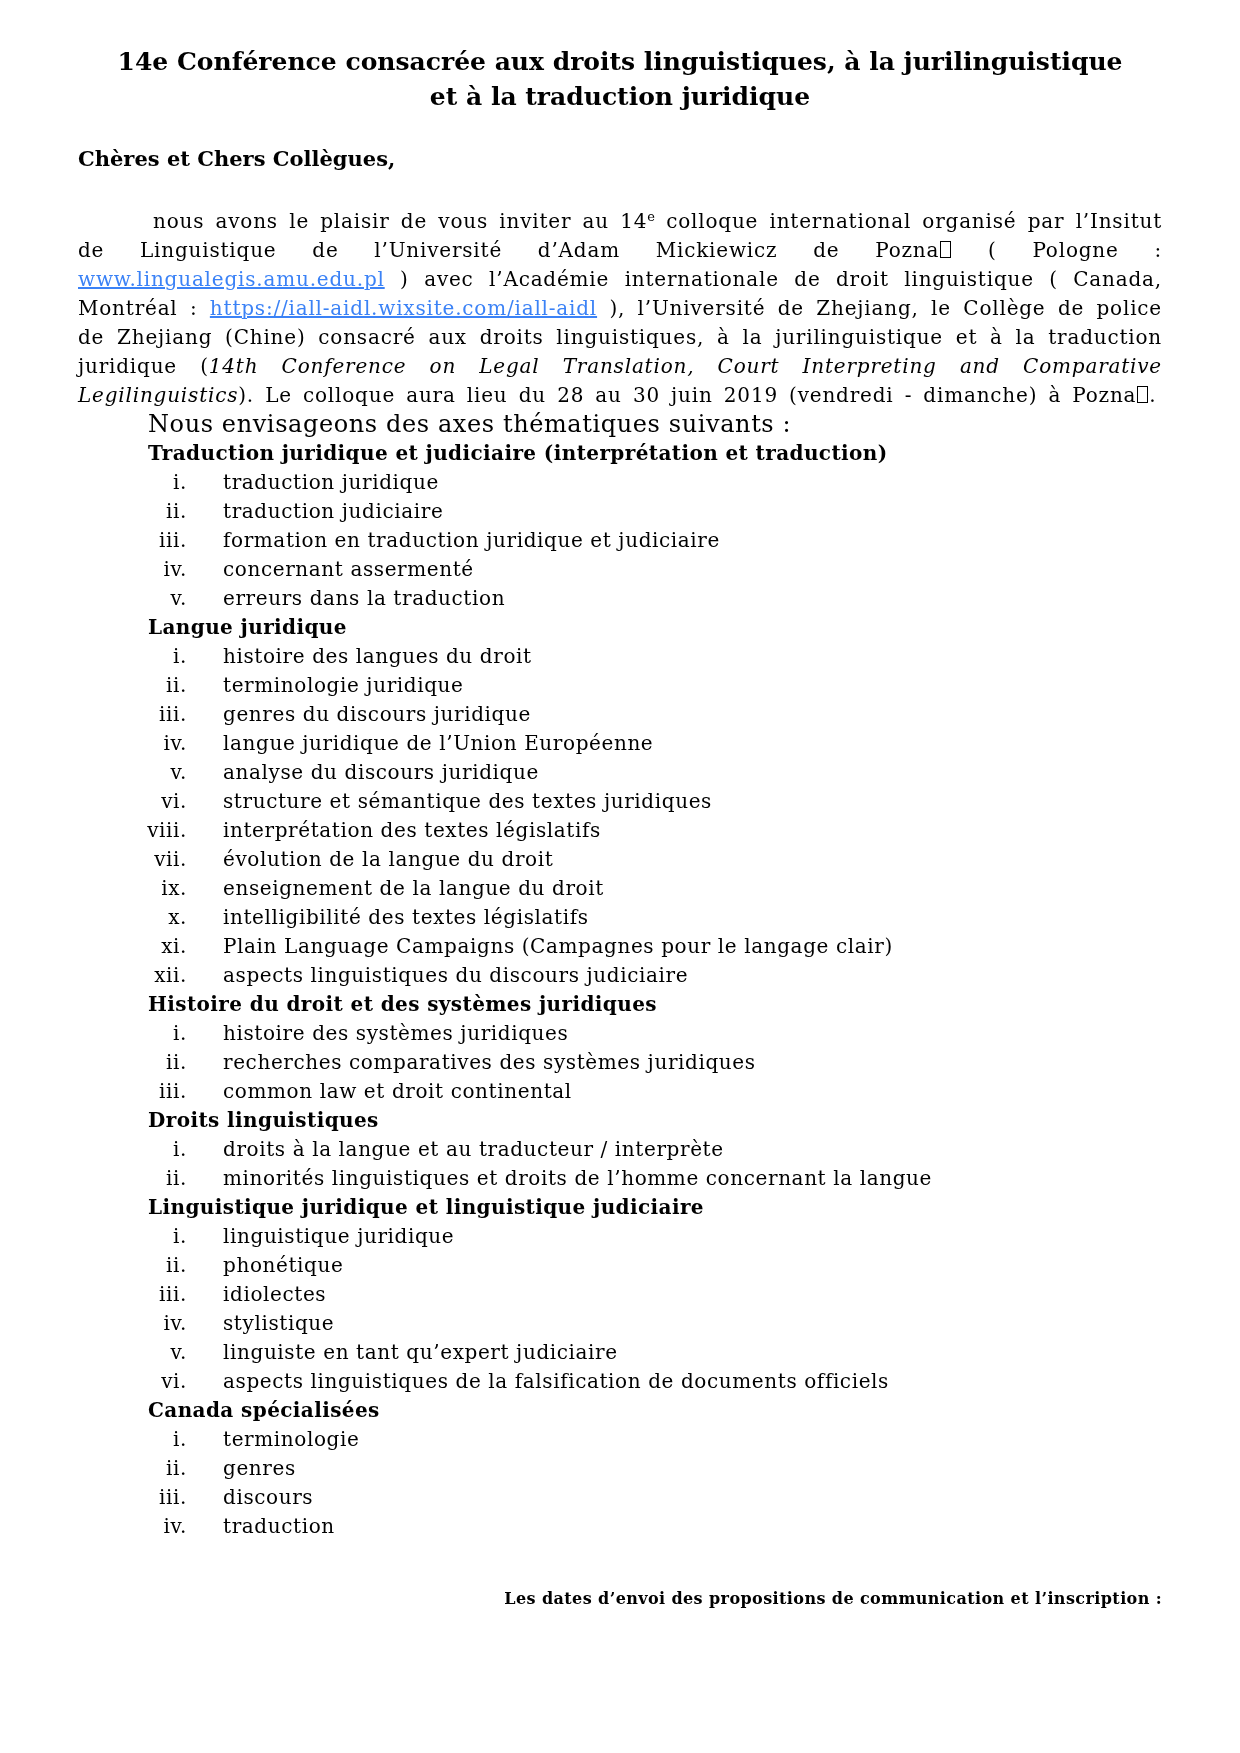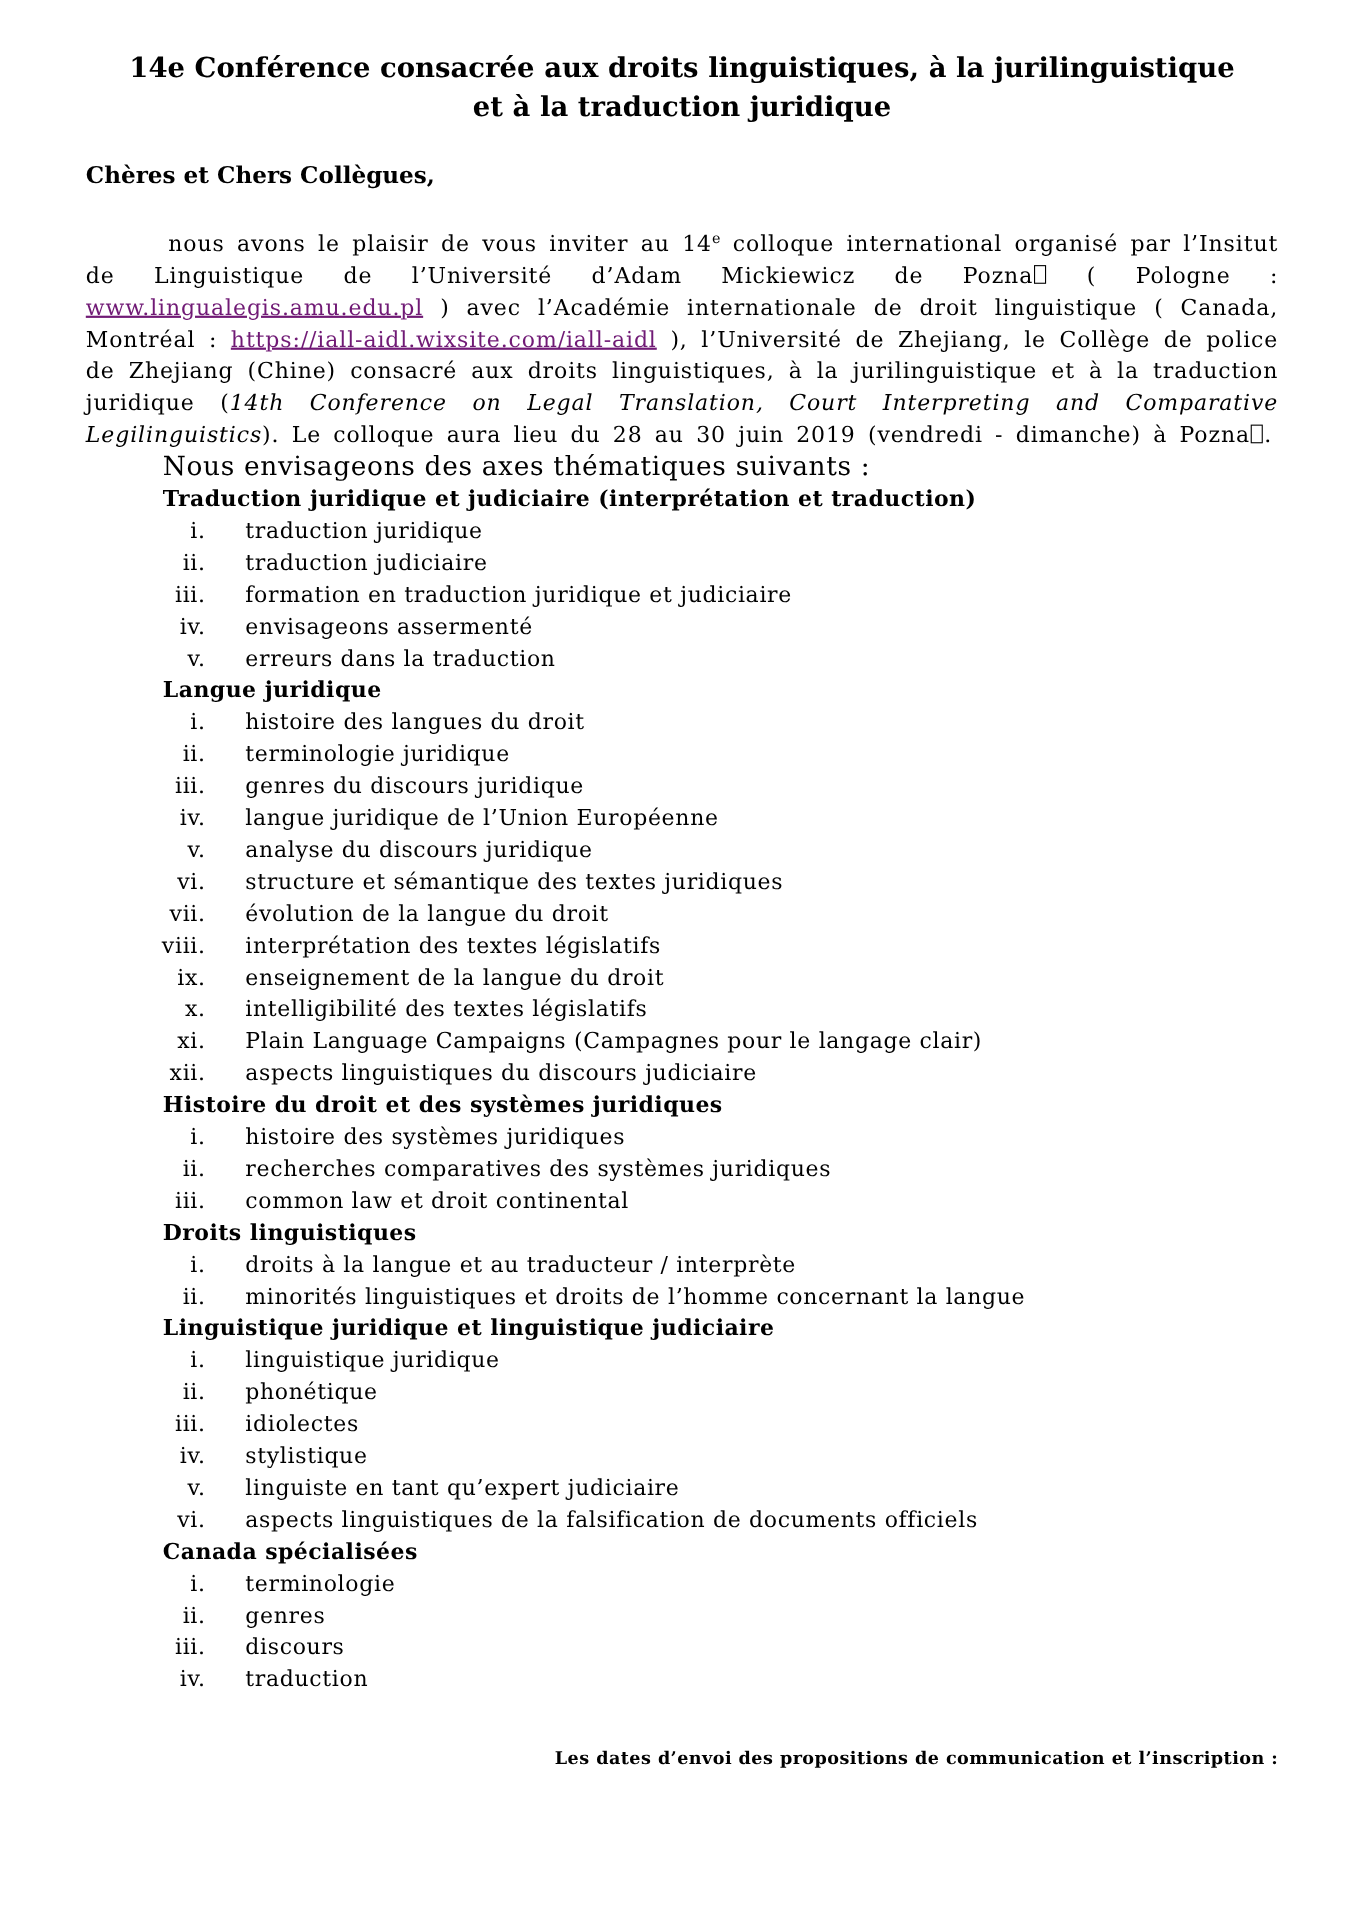--- a/index.html
+++ b/index.html
@@ -38,21 +38,21 @@
     letter-spacing: 0.8px;
     word-spacing: 4px;
   }
   .body-par sup {
     font-size: 13px;
     line-height: 0;
     vertical-align: 7px;
     letter-spacing: 0;
   }
   .doc-link {
-    color: #701a75;
+    color: #3b82f6;
     text-decoration: underline;
     cursor: pointer;
   }
   .tofu {
     display: inline-block;
     width: 11px;
     height: 17px;
     border: 1.5px solid #000;
     box-sizing: border-box;
     vertical-align: -1px;
@@ -118,21 +118,21 @@
       <div class="theme-item">
         <span class="num">ii.</span>
         <span class="txt">traduction judiciaire</span>
       </div>
       <div class="theme-item">
         <span class="num">iii.</span>
         <span class="txt">formation en traduction juridique et judiciaire</span>
       </div>
       <div class="theme-item">
         <span class="num">iv.</span>
-        <span class="txt">envisageons assermenté</span>
+        <span class="txt">concernant assermenté</span>
       </div>
       <div class="theme-item">
         <span class="num">v.</span>
         <span class="txt">erreurs dans la traduction</span>
       </div>
       <p class="section-heading">Langue juridique</p>
       <div class="theme-item">
         <span class="num">i.</span>
         <span class="txt">histoire des langues du droit</span>
       </div>
@@ -150,28 +150,28 @@
       </div>
       <div class="theme-item">
         <span class="num">v.</span>
         <span class="txt">analyse du discours juridique</span>
       </div>
       <div class="theme-item">
         <span class="num">vi.</span>
         <span class="txt">structure et sémantique des textes juridiques</span>
       </div>
       <div class="theme-item">
+        <span class="num">viii.</span>
+        <span class="txt">interprétation des textes législatifs</span>
+      </div>
+      <div class="theme-item">
         <span class="num">vii.</span>
         <span class="txt">évolution de la langue du droit</span>
       </div>
       <div class="theme-item">
-        <span class="num">viii.</span>
-        <span class="txt">interprétation des textes législatifs</span>
-      </div>
-      <div class="theme-item">
         <span class="num">ix.</span>
         <span class="txt">enseignement de la langue du droit</span>
       </div>
       <div class="theme-item">
         <span class="num">x.</span>
         <span class="txt">intelligibilité des textes législatifs</span>
       </div>
       <div class="theme-item">
         <span class="num">xi.</span>
         <span class="txt">Plain Language Campaigns (Campagnes pour le langage clair)</span>

